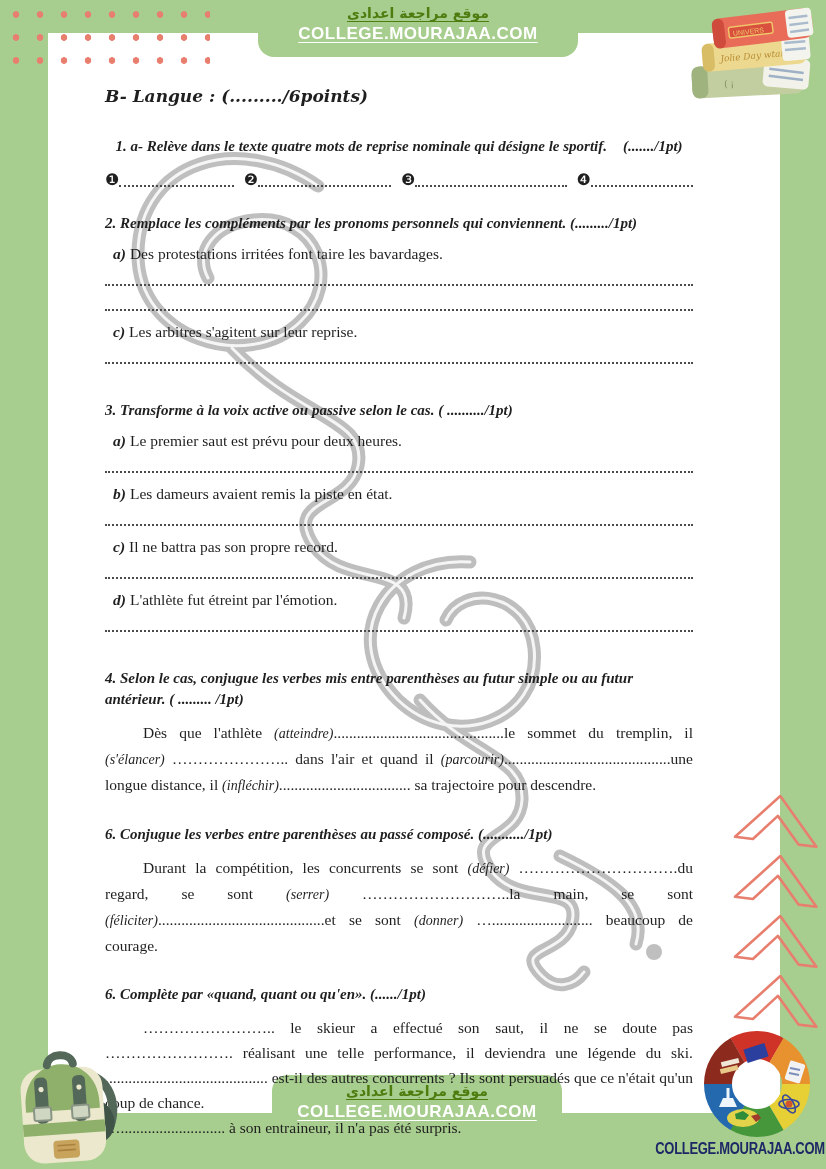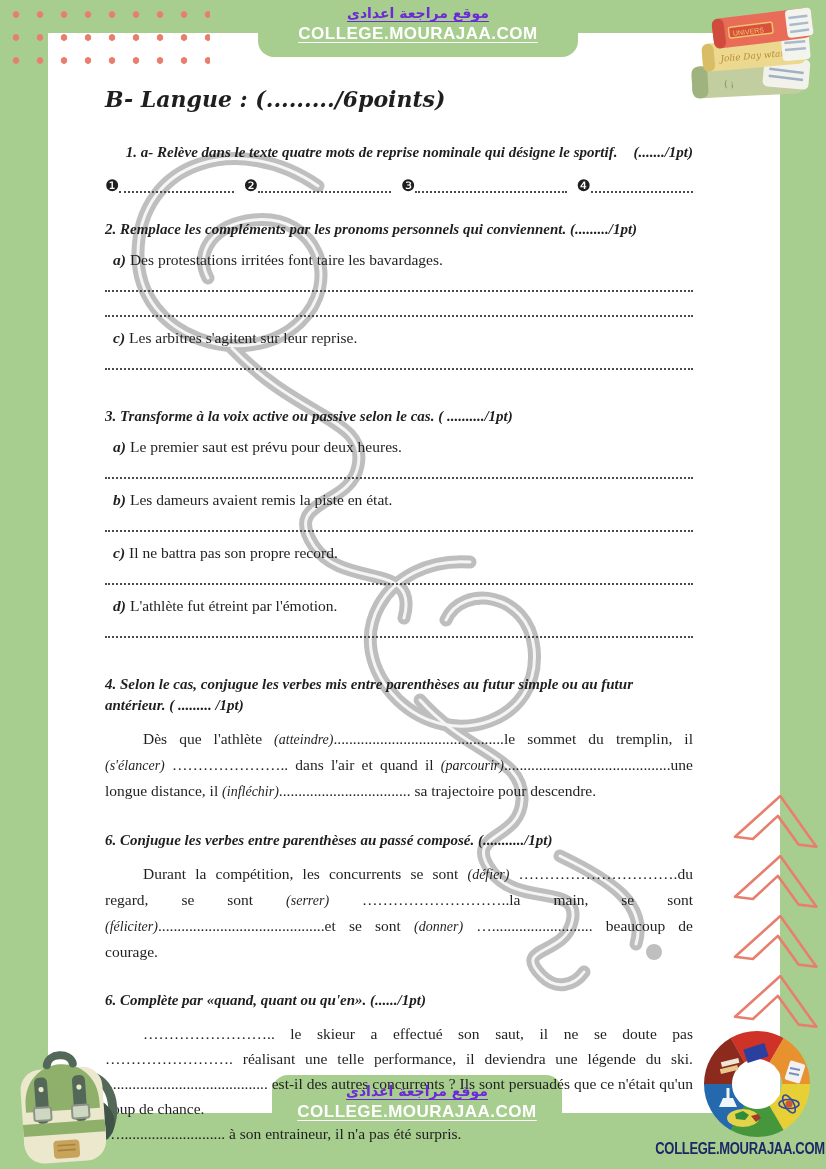--- a/index.html
+++ b/index.html
@@ -17,21 +17,21 @@
   
   .strip-left{position:absolute;left:0;top:0;width:48px;height:1169px;background:var(--green);z-index:1;}
   .strip-right{position:absolute;left:780px;top:0;width:46px;height:1169px;background:var(--green);z-index:1;}
   .band-top{position:absolute;left:0;top:0;width:826px;height:33px;background:var(--green);z-index:1;}
   .tab-top{position:absolute;left:258px;top:0;width:320px;height:57px;background:var(--green);border-radius:0 0 16px 16px;z-index:1;}
   .band-bottom{position:absolute;left:0;top:1113px;width:826px;height:56px;background:var(--green);z-index:1;}
   .tab-bottom{position:absolute;left:272px;top:1075px;width:290px;height:40px;background:var(--green);border-radius:16px 16px 0 0;z-index:1;}
 
   .top-titles{position:absolute;left:258px;top:5px;width:320px;text-align:center;z-index:6;}
   .bottom-titles{position:absolute;left:252px;top:1083px;width:330px;text-align:center;z-index:6;}
-  .site-ar{display:block;font-family:"DejaVu Sans",sans-serif;font-weight:bold;font-size:14px;color:#6d28d9;
+  .site-ar{display:block;font-family:"DejaVu Sans",sans-serif;font-weight:bold;font-size:14px;color:#4d7c0f;
     text-decoration:underline;text-underline-offset:3px;}
   .site-url{display:block;margin-top:3px;font-family:"Liberation Sans",sans-serif;font-weight:bold;font-size:17px;
     color:#fff;text-decoration:underline;text-underline-offset:3px;letter-spacing:.5px;}
 
   .dots-grid{position:absolute;left:2px;top:2px;width:208px;height:64px;z-index:7;
     background-image:radial-gradient(circle,var(--coral) 3px,rgba(0,0,0,0) 3.6px);
     background-size:24px 23px;background-position:2px 1px;}
 
   
   .books{position:absolute;left:686px;top:2px;width:138px;height:102px;z-index:7;}
@@ -40,23 +40,23 @@
   .logo-caption{position:absolute;left:655px;top:1141px;width:170px;text-align:center;z-index:7;
     font-family:"Liberation Sans",sans-serif;font-weight:bold;font-size:13px;color:var(--navy);
     letter-spacing:-.3px;transform:scaleY(1.2);}
   .chevrons{position:absolute;left:732px;top:786px;width:94px;height:244px;z-index:7;}
   .chevrons svg{display:block;margin-bottom:2px;transform:rotate(7deg);}
 
   .watermark{position:absolute;left:0;top:0;width:826px;height:1169px;z-index:2;pointer-events:none;}
 
   
   .content{position:absolute;left:105px;top:86px;width:588px;z-index:3;}
-  .section-title{font-family:"DejaVu Serif",serif;font-style:italic;font-weight:bold;font-size:22px;margin:0 0 30px 0;}
+  .section-title{font-family:"DejaVu Serif",serif;font-style:italic;font-weight:bold;font-size:17px;margin:0 0 30px 0;}
   .qhead{font-family:"Liberation Serif",serif;font-weight:bold;font-style:italic;font-size:15px;line-height:21px;margin:0;}
-  .qhead-row{display:flex;justify-content:flex-end;align-items:baseline;}
+  .qhead-row{display:flex;justify-content:center;align-items:baseline;}
   .pts{white-space:nowrap;margin-left:16px;}
   .slots-row{display:flex;gap:10px;margin:16px 0 26px 0;}
   .slot{display:flex;align-items:flex-end;}
   .slot .num{font-size:16px;line-height:14px;}
   .slot .dotfill{flex:1;border-bottom:2px dotted #4a4a4a;height:12px;}
   .s1{flex:1.05}.s2{flex:1.2}.s3{flex:1.35}.s4{flex:.95}
   .sentence{font-size:15.5px;line-height:22px;margin:9px 0 2px 8px;}
   .sentence .lbl{font-weight:bold;font-style:italic;margin-right:4px;}
   .ansline{border-bottom:2px dotted #4a4a4a;height:13px;margin:6px 0 10px 0;}
   .gap-lg{height:26px;}

